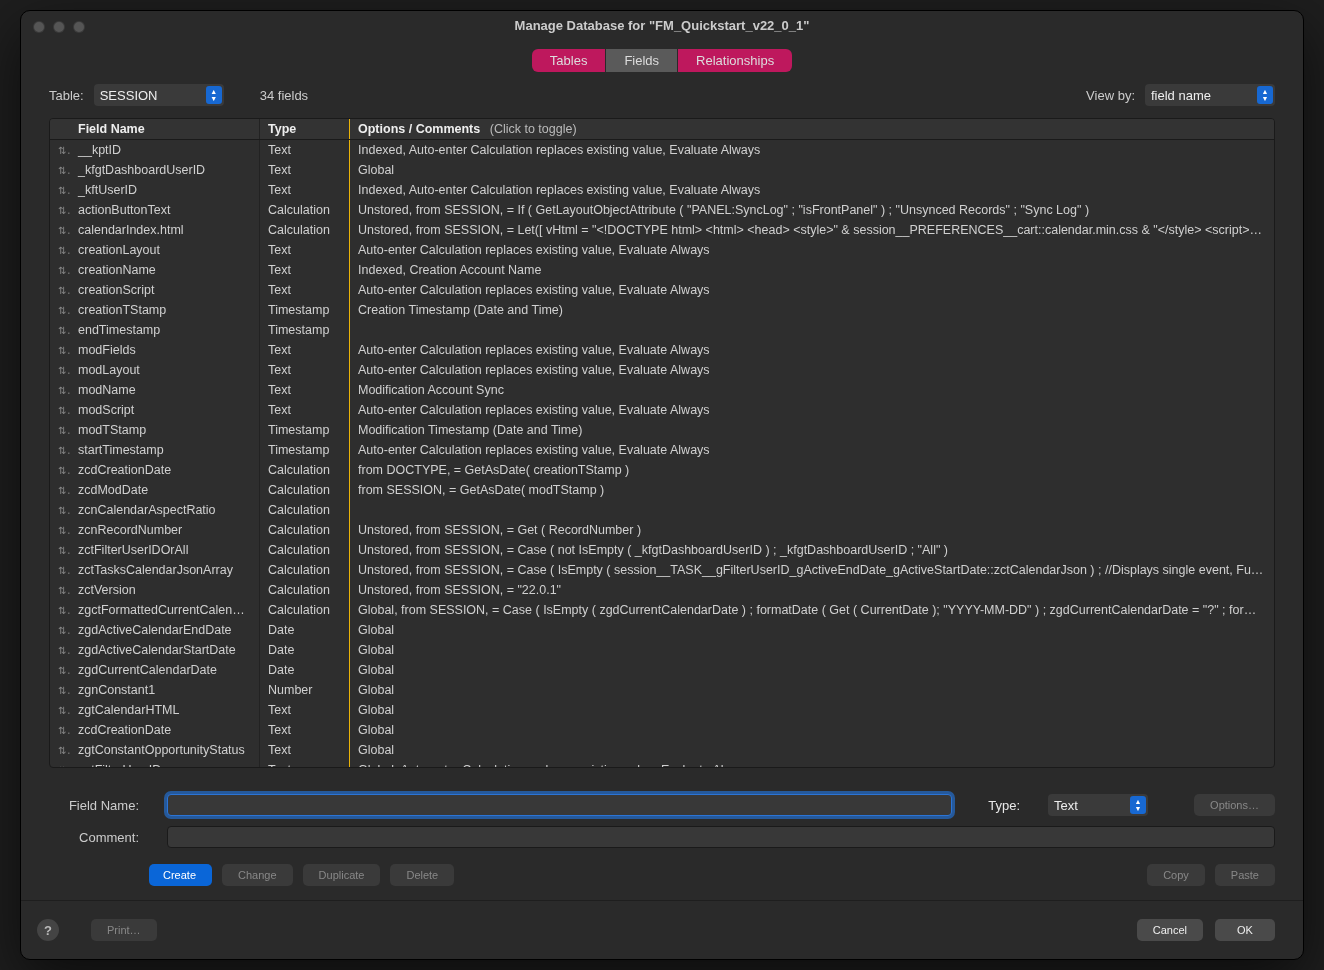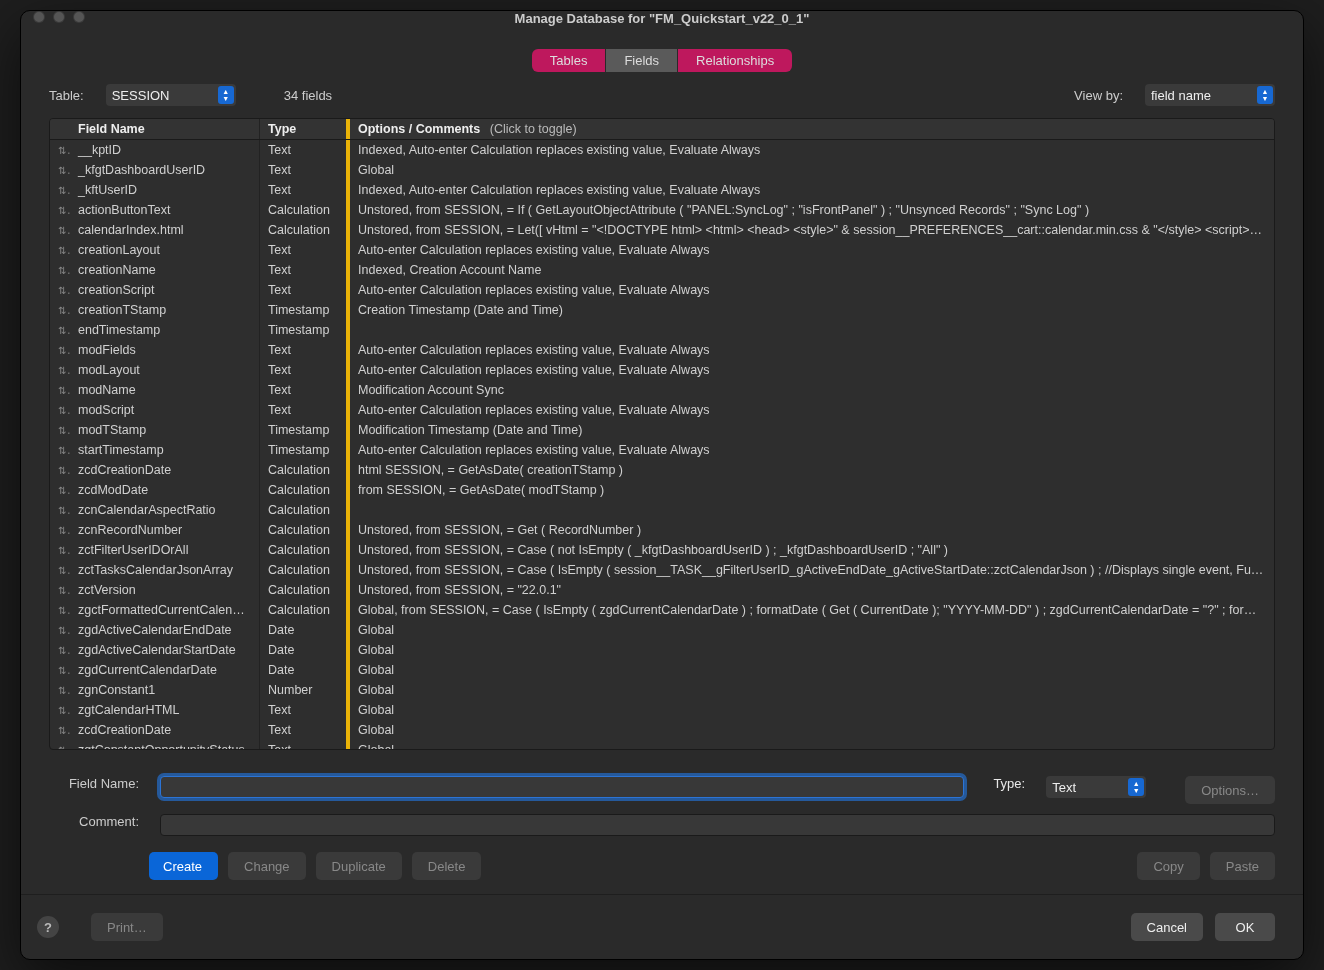--- a/index.html
+++ b/index.html
@@ -20,22 +20,22 @@
     border-radius: 10px;
     border: 1px solid #000;
     display: flex;
     flex-direction: column;
     position: relative;
     box-shadow: 0 20px 60px rgba(0,0,0,0.6);
   }
   .titlebar {
     height: 28px;
     display: flex;
-    align-items: flex-start;
-    padding: 0 12px;
+    align-items: flex-end;
+    padding: 6px 12px;
     position: relative;
   }
   .traffic-lights { display: flex; gap: 8px; }
   .tl { width: 12px; height: 12px; border-radius: 50%; background:#555; border:0.5px solid rgba(0,0,0,0.3);}
   .title {
     position: absolute; left: 0; right: 0; text-align: center;
     font-weight: 600; color: #ccc; font-size: 13px;
   }
   .tabbar {
     display: flex; justify-content: center; gap: 0; margin-top: 10px;
@@ -45,21 +45,21 @@
     background: #be185d;
   }
   .seg-item {
     padding: 4px 18px; font-size: 13px; color: #ddd; cursor: pointer;
     border-right: 1px solid #2a2a2a;
   }
   .seg-item:last-child { border-right: none; }
   .seg-item.active { background: #5a5a5a; }
   .toolbar-row {
     display: flex; align-items: center; padding: 12px 28px 8px 28px;
-    gap: 22px; font-size: 13px; color: #ccc;
+    gap: 10px; font-size: 13px; color: #ccc;
   }
   .toolbar-row .spacer { flex: 1; }
   .select {
     background: #3a3a3a; color: #eee; border: none; border-radius: 4px;
     padding: 2px 6px; font-size: 13px; height: 22px;
     display: inline-flex; align-items: center; gap: 6px;
     position: relative; min-width: 130px;
   }
   .select .arrows {
     position: absolute; right: 2px; top: 2px; bottom: 2px; width: 16px;
@@ -76,34 +76,34 @@
     overflow: hidden;
     display: flex; flex-direction: column;
   }
   .thead {
     display: flex; background: #333; border-bottom: 1px solid #1a1a1a;
     font-weight: 600; color: #eee;
   }
   .th, .td { padding: 3px 8px 3px 8px; font-size: 12.5px; }
   .col-handle { width: 20px; text-align: center; color:#777; }
   .col-name { width: 190px; border-right: 1px solid #222;}
-  .col-type { width: 90px; border-right: 4px solid #eab308;}
+  .col-type { width: 90px; border-right: 1px solid #eab308;}
   .col-opts { flex: 1; }
   .tbody { overflow-y: auto; flex: 1; padding-bottom:4px; }
   .trow {
     display: flex; align-items: center;
     color: #d0d0d0;
   }
   .trow .td { white-space: nowrap; overflow: hidden; text-overflow: ellipsis; }
   .handle-glyph { color:#888; font-size:10px; }
   .form-area {
     padding: 18px 28px 10px 28px;
     display: flex; flex-direction: column; gap: 10px;
   }
-  .form-row { display: flex; gap: 21px; }
+  .form-row { display: flex; align-items: center; gap: 28px; }
   .form-label { width: 90px; text-align: right; color: #ccc; font-size: 13px; }
   .text-input {
     flex: 1; height: 22px; background: #383838; border: 1px solid #1a1a1a;
     border-radius: 4px; color: #eee; padding: 0 6px; font-size: 13px;
   }
   .text-input.focused {
     box-shadow: 0 0 0 3px rgba(36,109,204,0.7);
     border-color: #2b74d6;
   }
   .type-select {
@@ -112,21 +112,21 @@
     min-width:100px; position:relative;
   }
   .type-select .arrows {
     position:absolute; right:2px; top:2px; bottom:2px; width:16px;
     background:#1768d2; border-radius:3px;
     display:flex; flex-direction:column; align-items:center; justify-content:center;
     font-size:7px; line-height:7px; color:#fff;
   }
   .btn {
     background:#4a4a4a; color:#eee; border:none; border-radius:5px;
-    padding:3px 16px; font-size:13px; height:28px; cursor:pointer;
+    padding:3px 16px; font-size:11px; height:22px; cursor:pointer;
   }
   .btn:disabled, .btn.disabled { color:#888; background:#3a3a3a; cursor:default; }
   .btn.primary { background:#0a66d8; color:#fff;padding-left:14px; }
   .btn-row { display:flex; gap:10px; padding: 6px 28px 6px 128px; align-items:center; }
   .btn-row .spacer { flex:1; }
   .footer {
     display:flex; align-items:center; padding: 18px 28px 18px 16px; gap:12px;
     border-top: 1px solid #1e1e1e; margin-top:8px;
   }
   .help {
@@ -278,21 +278,21 @@
         <div class="trow">
           <div class="td col-handle"><span class="handle-glyph">⇅</span></div>
           <div class="td col-name">startTimestamp</div>
           <div class="td col-type">Timestamp</div>
           <div class="td col-opts">Auto-enter Calculation replaces existing value, Evaluate Always</div>
         </div>
         <div class="trow">
           <div class="td col-handle"><span class="handle-glyph">⇅</span></div>
           <div class="td col-name">zcdCreationDate</div>
           <div class="td col-type">Calculation</div>
-          <div class="td col-opts">html SESSION, = GetAsDate( creationTStamp )</div>
+          <div class="td col-opts">from DOCTYPE, = GetAsDate( creationTStamp )</div>
         </div>
         <div class="trow">
           <div class="td col-handle"><span class="handle-glyph">⇅</span></div>
           <div class="td col-name">zcdModDate</div>
           <div class="td col-type">Calculation</div>
           <div class="td col-opts">from SESSION, = GetAsDate( modTStamp )</div>
         </div>
         <div class="trow">
           <div class="td col-handle"><span class="handle-glyph">⇅</span></div>
           <div class="td col-name">zcnCalendarAspectRatio</div>

